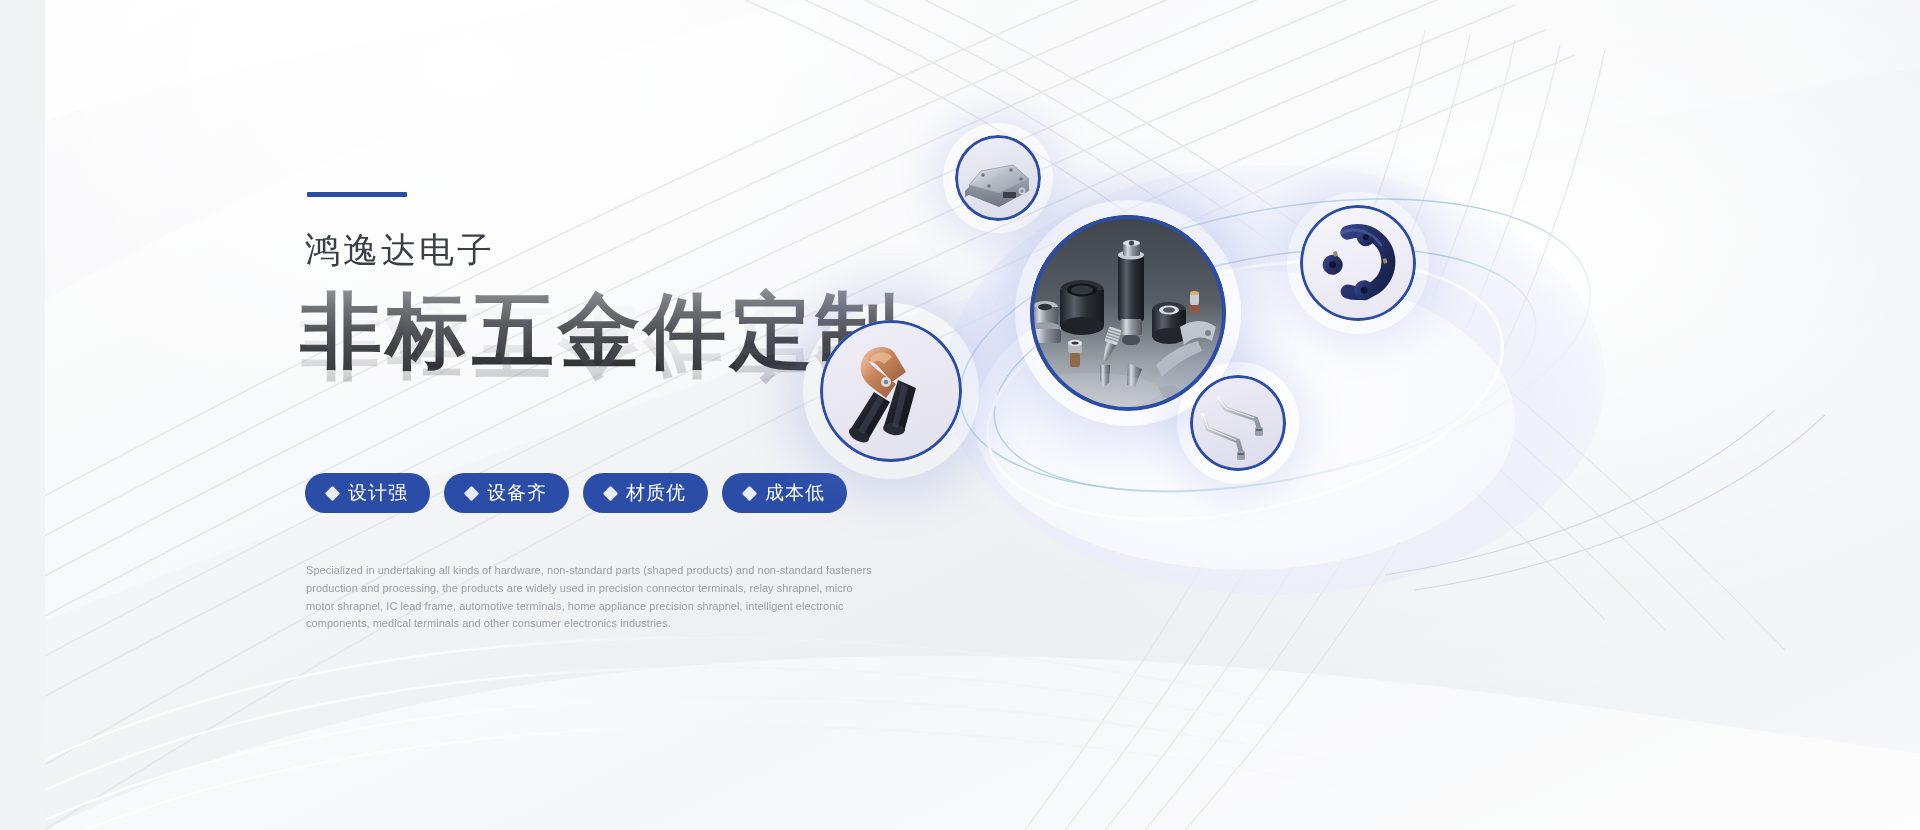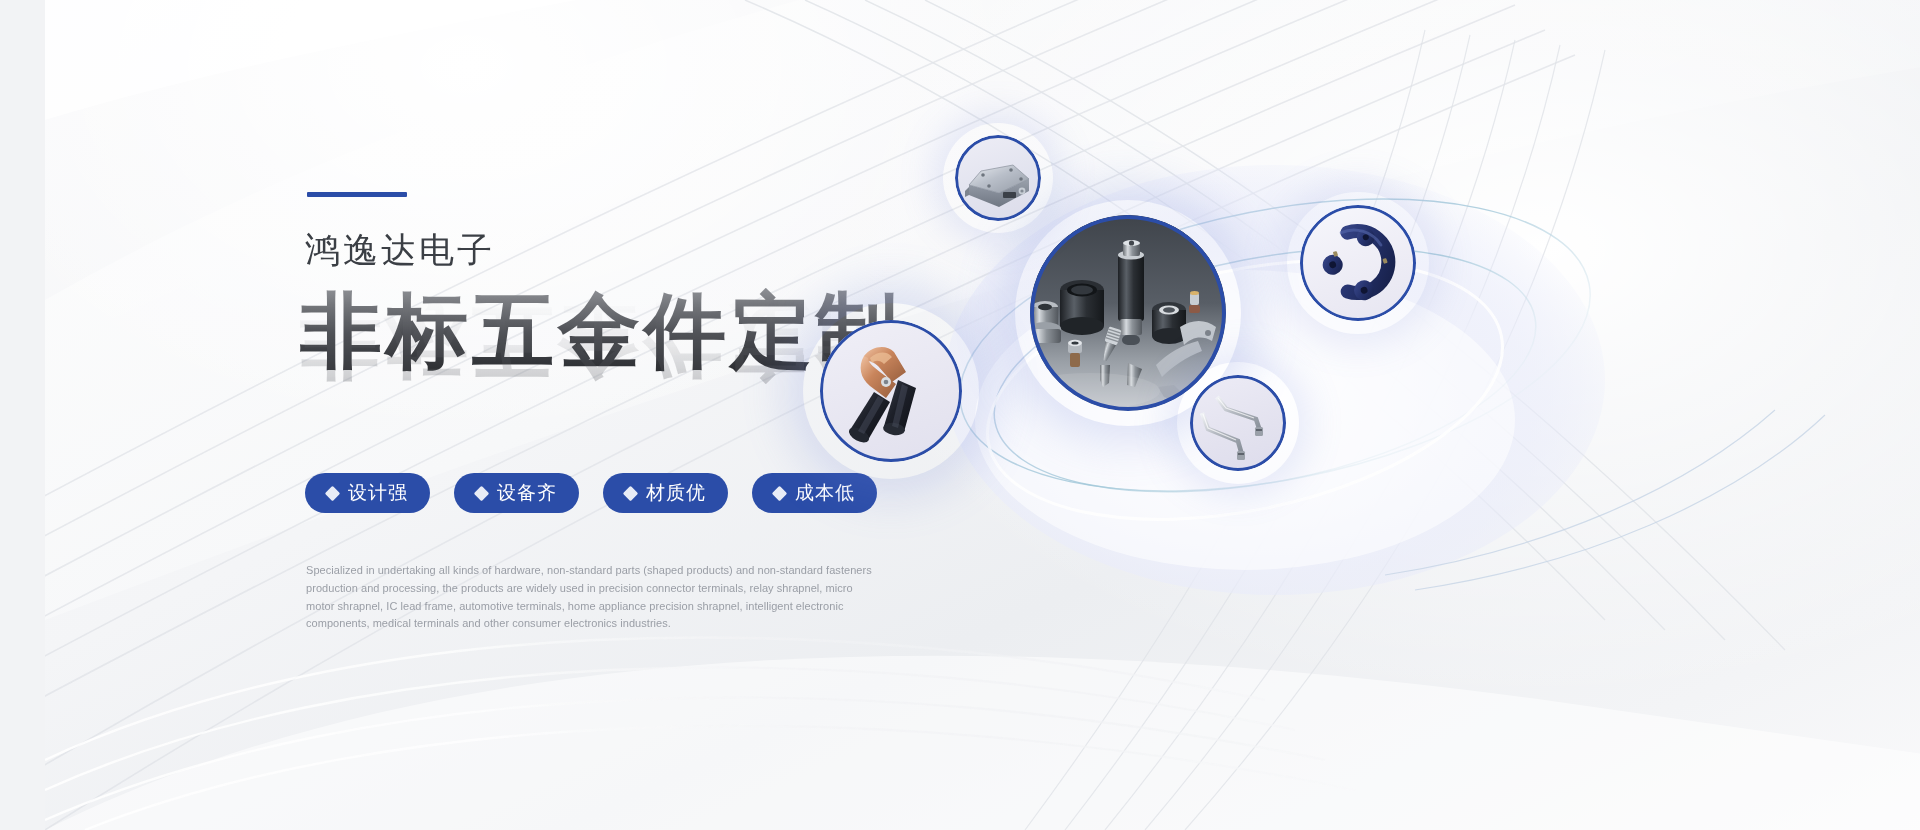--- a/index.html
+++ b/index.html
@@ -69,21 +69,21 @@
     -webkit-background-clip:text;
     background-clip:text;
     color:transparent;
     -webkit-text-fill-color:transparent;
     pointer-events:none;
   }
 
   
   .pills {
     position:absolute; left:260px; top:473px;
-    display:flex; gap:24px; align-items:flex-start;
+    display:flex; gap:14px; align-items:flex-start;
   }
   .pill {
     display:flex; align-items:center; gap:10px;
     height:40px; padding:0 22px;
     border-radius:20px;
     background:#2b4da8;
     color:#ffffff;
     font-size:19px;
     letter-spacing:1px;
     white-space:nowrap;

